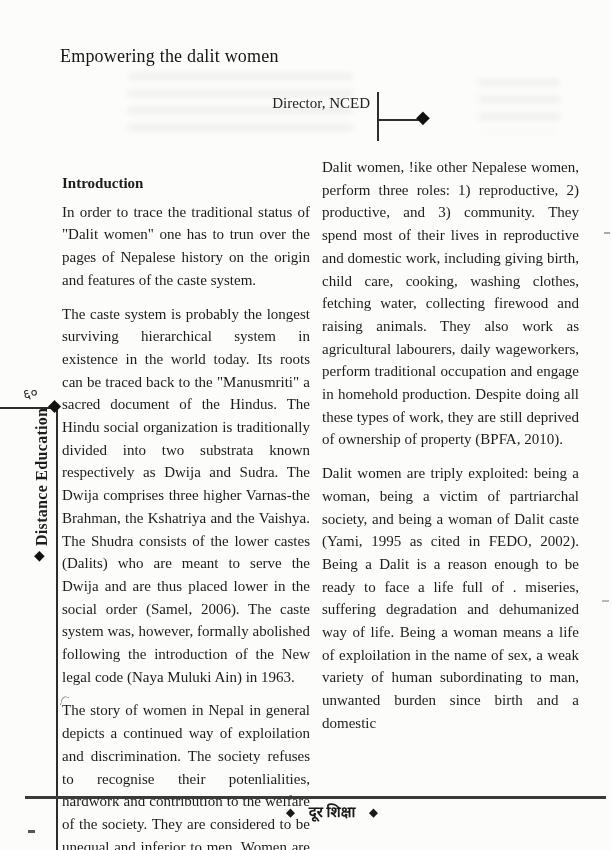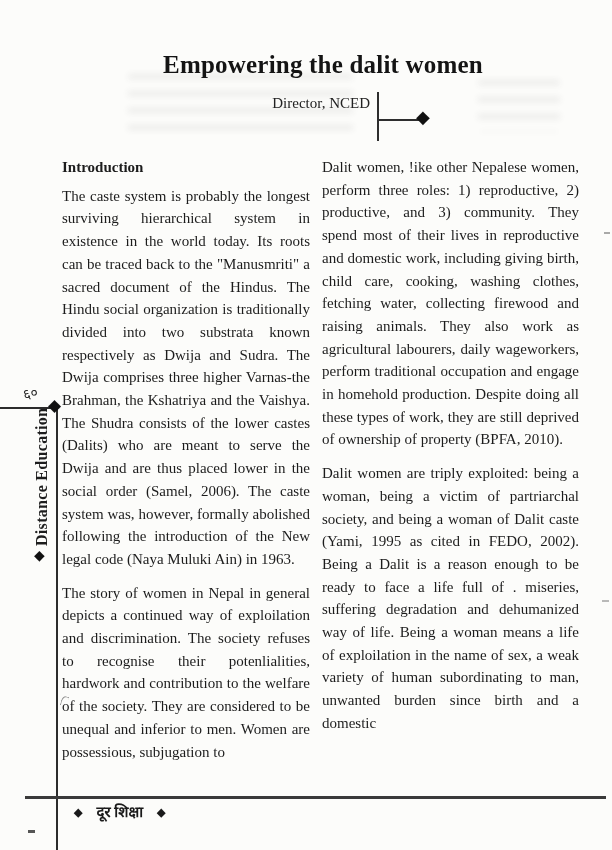--- a/index.html
+++ b/index.html
@@ -5,22 +5,22 @@
   html,body { margin:0; padding:0; }
   body {
     width:612px; height:850px; position:relative; overflow:hidden;
     background:#fcfcfa; color:#1b1b1b;
     font-family:"Liberation Serif", serif;
   }
   .abs { position:absolute; }
 
   
   .title {
-    left:60px; right:26px; top:34px; text-align:center;
-    font-size:25px; font-weight:bold; letter-spacing:.2px; color:#141414;
+    left:60px; right:26px; top:34px; text-align:left;
+    font-size:18px; font-weight:normal; letter-spacing:.2px; color:#141414;
   }
   .author-block {
     left:180px; top:95px; width:190px; text-align:right;
     font-size:15px; line-height:17.5px; color:#222;
   }
   .author-vline { left:377px; top:92px; width:2px;  height:49px; background:#2e2e2e; }
   .author-hline { left:378px; top:119px; width:45px; height:2px;  background:#2e2e2e; }
   .author-diamond { left:416px; top:108px; font-size:18px; line-height:1; color:#111; }
 
   
@@ -33,27 +33,27 @@
     transform:rotate(-90deg); transform-origin:0 0;
     font-weight:bold; font-size:16px; letter-spacing:.3px; color:#1d1d1d;
     text-align:center;
   }
   .side-bottom-diamond { left:34px; top:549px; font-size:14px; line-height:1; color:#111; }
 
   
   .col { top:156px; font-size:15px; line-height:22.7px; text-align:justify; color:#1c1c1c; }
   .col-left  { left:62px;  width:248px; }
   .col-right { left:322px; width:257px; }
-  .col h3 { font-size:15px; margin:0 0 6px 0; font-weight:bold; text-align:left; }
+  .col h3 { font-size:15px; margin:16px 0 6px 0; font-weight:bold; text-align:left; }
   .col p  { margin:0 0 11px 0; }
 
   
   .footer-line { left:25px; top:796px; width:581px; height:2.5px; background:#3a3a3a; }
   .footer-text {
-    left:60px; right:8px; top:801px; 
+    left:60px; right:8px; top:801px; text-align:center;
     font-size:15px; font-weight:600; color:#1a1a1a;
   }
   .footer-text .dia { font-size:11px; vertical-align:1px; margin:0 14px; }
 
   
   .ghost {
     filter:blur(3px); opacity:.09; border-radius:4px;
     background:repeating-linear-gradient(180deg,#444 0 5px,transparent 5px 17px);
   }
   .ghost-1 { left:128px; top:74px; width:225px; height:58px; }
@@ -85,20 +85,21 @@
 
 <div class="abs side-hline"></div>
 <div class="abs side-vline"></div>
 <span class="abs side-pagenum">६०</span>
 <span class="abs side-junction-diamond">◆</span>
 <div class="abs side-label">Distance Education</div>
 <span class="abs side-bottom-diamond">◆</span>
 
 <div class="abs col col-left">
   <h3>Introduction</h3>
+  <p>In order to trace the traditional status of "Dalit women" one has to trun over the pages of Nepalese history on the origin and features of the caste system.</p>
   <p>The caste system is probably the longest surviving hierarchical system in existence in the world today. Its roots can be traced back to the "Manusmriti" a sacred document of the Hindus. The Hindu social organization is traditionally divided into two substrata known respectively as Dwija and Sudra. The Dwija comprises three higher Varnas-the Brahman, the Kshatriya and the Vaishya. The Shudra consists of the lower castes (Dalits) who are meant to serve the Dwija and are thus placed lower in the social order (Samel, 2006). The caste system was, however, formally abolished following the introduction of the New legal code (Naya Muluki Ain) in 1963.</p>
   <p>The story of women in Nepal in general depicts a continued way of exploilation and discrimination. The society refuses to recognise their potenlialities, hardwork and contribution to the welfare of the society. They are considered to be unequal and inferior to men. Women are possessious, subjugation to</p>
 </div>
 
 <div class="abs col col-right">
   <p>Dalit women, !ike other Nepalese women, perform three roles: 1) reproductive, 2) productive, and 3) community. They spend most of their lives in reproductive and domestic work, including giving birth, child care, cooking, washing clothes, fetching water, collecting firewood and raising animals. They also work as agricultural labourers, daily wageworkers, perform traditional occupation and engage in homehold production. Despite doing all these types of work, they are still deprived of ownership of property (BPFA, 2010).</p>
   <p>Dalit women are triply exploited: being a woman, being a victim of partriarchal society, and being a woman of Dalit caste (Yami, 1995 as cited in FEDO, 2002). Being a Dalit is a reason enough to be ready to face a life full of . miseries, suffering degradation and dehumanized way of life. Being a woman means a life of exploilation in the name of sex, a weak variety of human subordinating to man, unwanted burden since birth and a domestic</p>
 </div>
 
 <div class="abs footer-line"></div>

